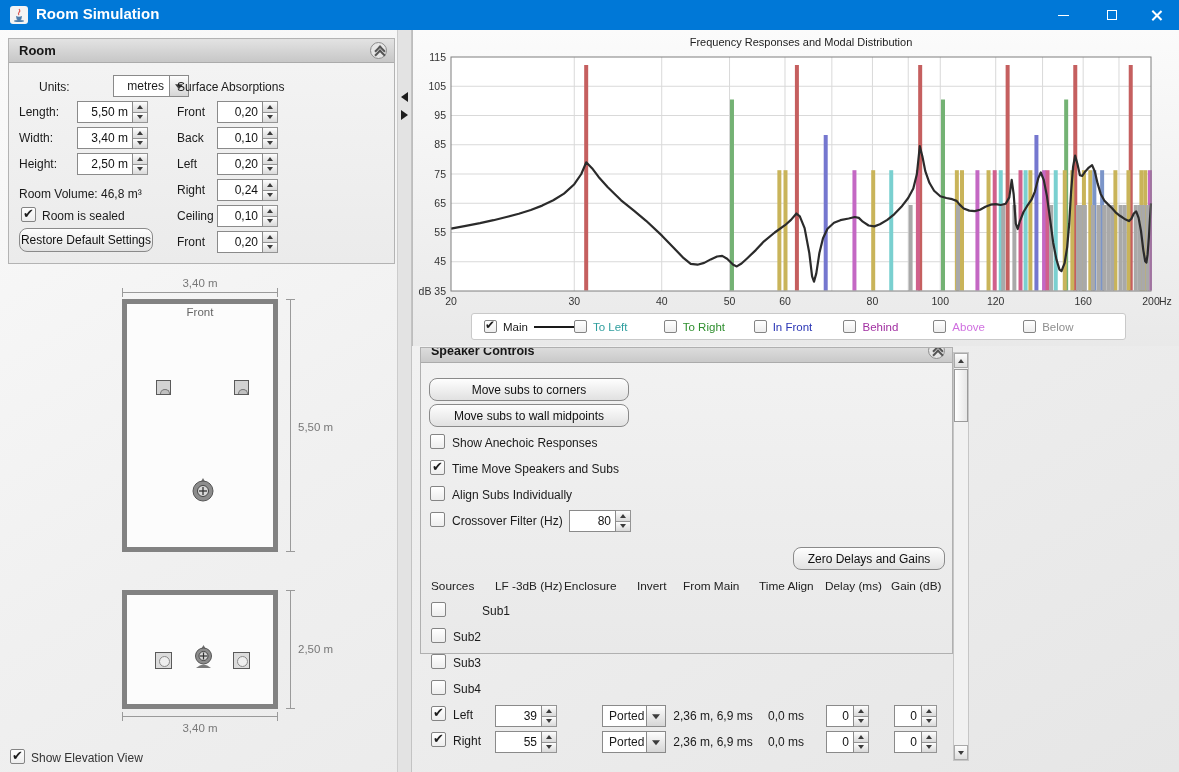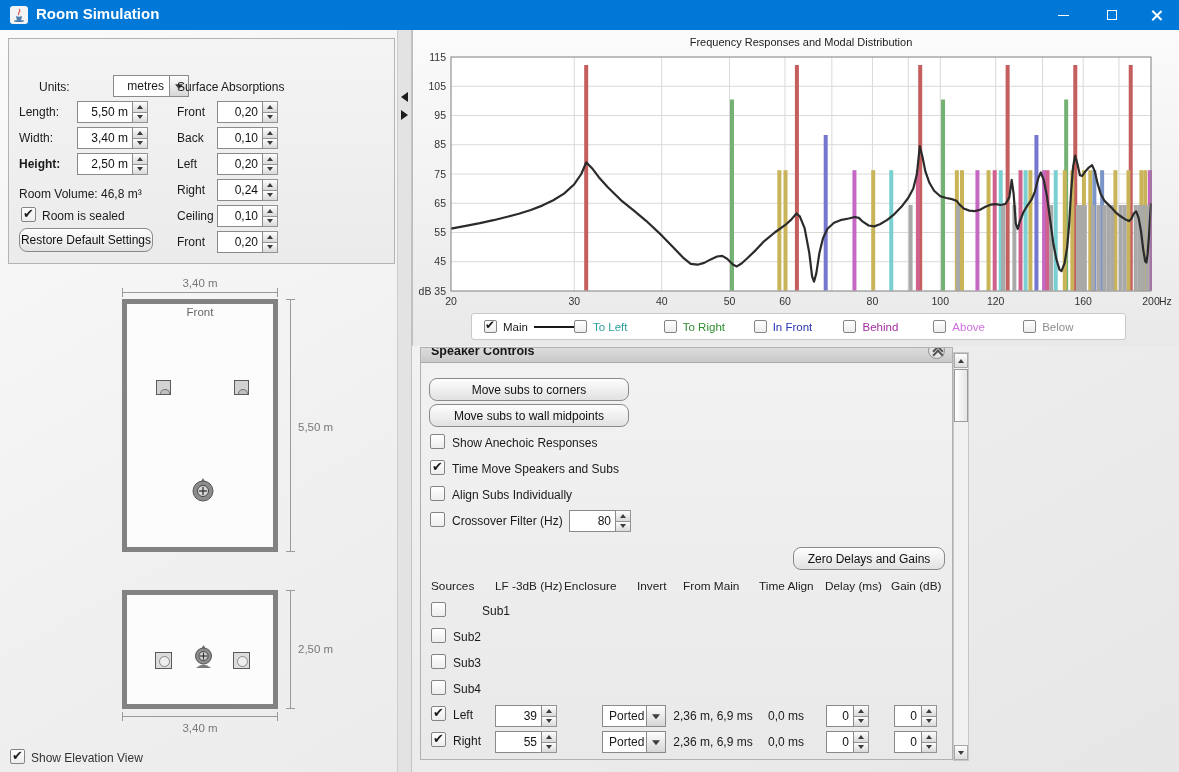--- a/index.html
+++ b/index.html
@@ -68,21 +68,21 @@
   .chart-panel{position:absolute;left:412px;top:30px;width:767px;height:316px;
     background:linear-gradient(#fbfbfb,#e9e9e9);border-left:1px solid #bdbdbd;}
   .legend-bar{position:absolute;left:58px;top:283px;width:655px;height:27px;background:#fff;
     border:1px solid #c9c9c9;border-radius:3px;display:flex;align-items:center;padding:0 12px;}
   .legend-item{display:flex;align-items:center;flex:1;}
   .legend-cb{width:13px;height:13px;border:1px solid #848484;border-radius:2px;background:linear-gradient(#fff,#ededed);position:relative;flex:none;}
   .legend-cb.checked::after{content:"\2714";position:absolute;left:0px;top:-3px;font-size:12px;font-weight:bold;color:#1c1c1c;}
   .legend-label{margin-left:6px;font-size:11.5px;white-space:nowrap;}
   .legend-line{margin-left:6px;width:40px;height:2px;background:#1a1a1a;}
   
-  .speaker-panel{position:absolute;left:420px;top:347px;width:533px;height:413px;
+  .speaker-panel{position:absolute;left:420px;top:347px;width:533px;height:307px;
     border:1px solid #b0b0b0;background:linear-gradient(#f2f2f2,#e9e9e9);}
   .sp-header{position:relative;height:15px;overflow:hidden;background:linear-gradient(#dcdcdc,#c9c9c9);border-bottom:1px solid #ababab;}
   .sp-header .txt{position:absolute;left:10px;top:-4px;font-weight:bold;font-size:12.5px;color:#161616;}
   .sp-header .chev{top:-6px;}
   .th{position:absolute;font-size:11.8px;color:#222;white-space:nowrap;}
   .scrollbar{position:absolute;left:953px;top:352px;width:16px;height:409px;background:#f1f1f1;border:1px solid #c6c6c6;}
   .sb-btn{position:absolute;left:0;width:14px;height:15px;background:linear-gradient(#fdfdfd,#dedede);border:1px solid #a9a9a9;}
   .sb-btn::after{content:"";position:absolute;left:50%;top:50%;transform:translate(-50%,-50%);
     border-left:3.5px solid transparent;border-right:3.5px solid transparent;}
   .sb-up{top:0}.sb-up::after{border-bottom:4.5px solid #3c3c3c;}
@@ -107,39 +107,43 @@
       </div>
     <div class="wc wc-max">
         <div class="ic-max"></div>
       </div>
     <div class="wc wc-close">
         <div class="ic-close"></div>
       </div>
   </div>
 
   <div class="panel" style="left:8px;top:38px;width:387px;height:226px;">
+    <div class="panel-header">
+      <span>Room</span>
+      <div class="chev"></div>
+    </div>
     <div class="lbl" style="left:10px;top:41px;margin-left:20px;">Units:</div>
     <div class="combo" style="left:68px;top:36px;height:22px;">
       <div class="val" style="width:57px;">metres</div>
       <div class="btn"></div>
     </div>
     <div id="room-dims">
         <div class="lbl" style="left:10px;top:66px;">Length:</div>
         <input class="field" style="left: 68px; top: 62px; width: 56px; height: 22px;" value="5,50 m">
         <div class="spin" style="left:124px;top:62px;height:22px;">
           <div class="up" style=""></div>
           <div class="dn" style=""></div>
         </div>
         <div class="lbl" style="left:10px;top:92px;">Width:</div>
         <input class="field" style="left: 68px; top: 88px; width: 56px; height: 22px;" value="3,40 m">
         <div class="spin" style="left:124px;top:88px;height:22px;">
           <div class="up" style=""></div>
           <div class="dn" style=""></div>
         </div>
-        <div class="lbl" style="left:10px;top:118px;font-weight:bold;">Height:</div>
+        <div class="lbl" style="left:10px;top:118px;">Height:</div>
         <input class="field" style="left: 68px; top: 114px; width: 56px; height: 22px;" value="2,50 m">
         <div class="spin" style="left:124px;top:114px;height:22px;">
           <div class="up" style=""></div>
           <div class="dn" style=""></div>
         </div>
       </div>
     <div class="lbl" style="left:10px;top:148px;">Room Volume:</div>
     <div class="lbl" style="left:92px;top:148px;">46,8 m³</div>
     <div class="cb checked" style="left:12px;top:168px;"></div>
     <div class="lbl" style="left:33px;top:170px;">Room is sealed</div>

